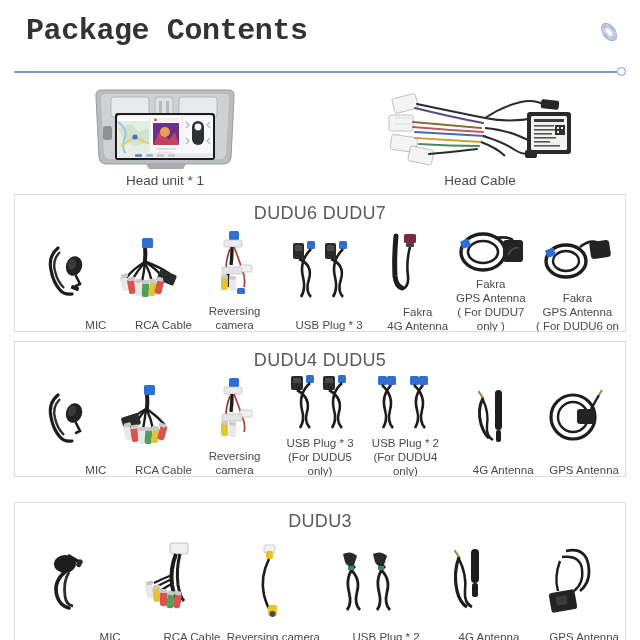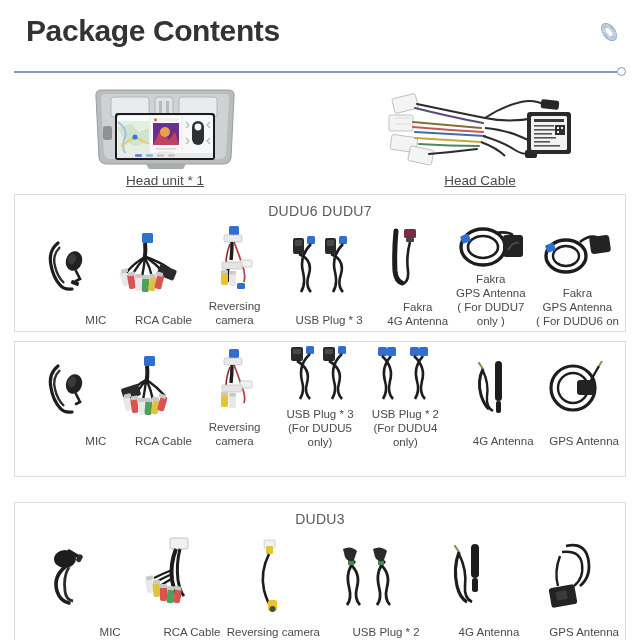--- a/index.html
+++ b/index.html
@@ -13,20 +13,21 @@
     font-family: "Liberation Sans", sans-serif;
     color: #3a3a3a;
     overflow: hidden;
     position: relative;
   }
 
   
   .header {
     position: relative;
     height: 58px;
+    font-family: Liberation Mono, monospace;
   }
   .page-title {
     position: absolute;
     left: 26px;
     top: 14px;
     font-size: 30px;
     font-weight: 800;
     letter-spacing: -0.4px;
     color: #333333;
     white-space: nowrap;
@@ -82,40 +83,39 @@
     align-items: center;
     justify-content: flex-end;
   }
   .hero-item.head { width: 330px; }
   .hero-item.power { width: 300px; }
   .hero-caption {
     font-size: 13.5px;
     color: #4a4a4a;
     margin-top: 3px;
     white-space: nowrap;
-    text-decoration: underline;
   }
 
   
   .panel {
     position: absolute;
     left: 14px;
     width: 612px;
     border: 1px solid #dcdcdc;
     background: #ffffff;
     box-sizing: border-box;
     overflow: hidden;
   }
   #panel-0 { top: 194px; height: 138px; }
   #panel-1 { top: 341px; height: 136px; }
   #panel-2 { top: 486px; height: 144px; margin-top: 16px; }
 
   .panel-header {
     text-align: center;
-    font-size: 14px;
+    font-size: 18px;
     color: #5a5a5a;
     padding-top: 8px;
     letter-spacing: 0.3px;
     white-space: nowrap;
   }
   .panel-items {
     display: flex;
     align-items: flex-end;
     justify-content: space-between;
     padding: 0 6px;
@@ -435,20 +435,21 @@
       </div>
       <div class="item-label tall">Fakra
 GPS Antenna
 ( For DUDU6 on</div>
     </div>
 
   </div>
 </div>
 
 <div class="panel" id="panel-1">
+  <div class="panel-header">DUDU4  DUDU5</div>
   <div class="panel-items">
 
     <div class="item">
       <div class="item-art">
         <svg width="52" height="60" viewBox="0 0 52 60">
           <path d="M20 8 Q10 16 13 30 Q15 42 22 50 Q26 55 34 54" stroke="#1d1d1d" stroke-width="3.2" fill="none" stroke-linecap="round"></path>
           <path d="M22 12 Q14 20 17 31 Q19 41 26 48" stroke="#2c2c2c" stroke-width="2.4" fill="none"></path>
           <ellipse cx="36" cy="26" rx="8" ry="10" fill="#212121" transform="rotate(18 36 26)"></ellipse>
           <ellipse cx="34" cy="24" rx="4" ry="5.5" fill="#3a3a3a" transform="rotate(18 34 24)"></ellipse>
           <path d="M38 36 L42 44 L38 46" stroke="#1d1d1d" stroke-width="2.6" fill="none" stroke-linecap="round"></path>

